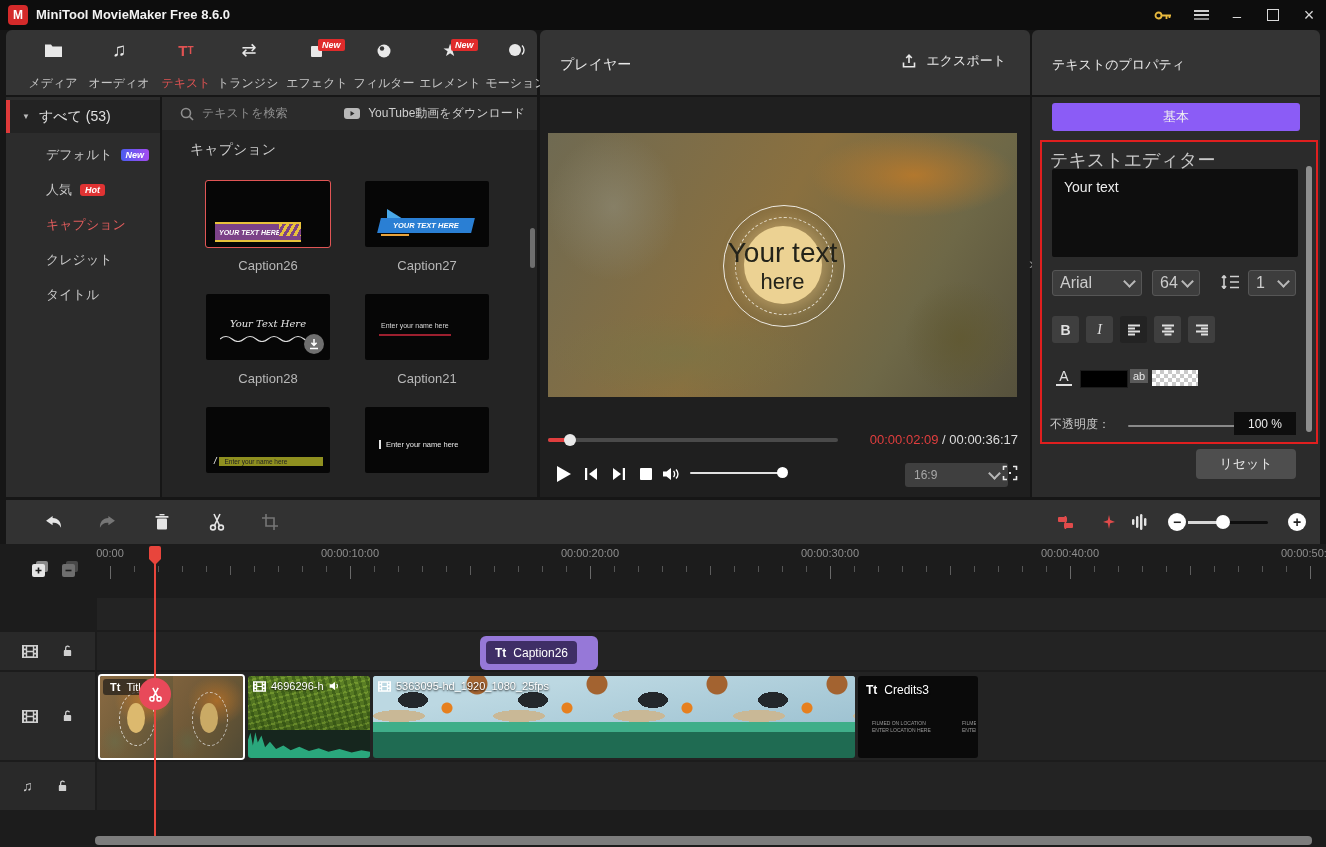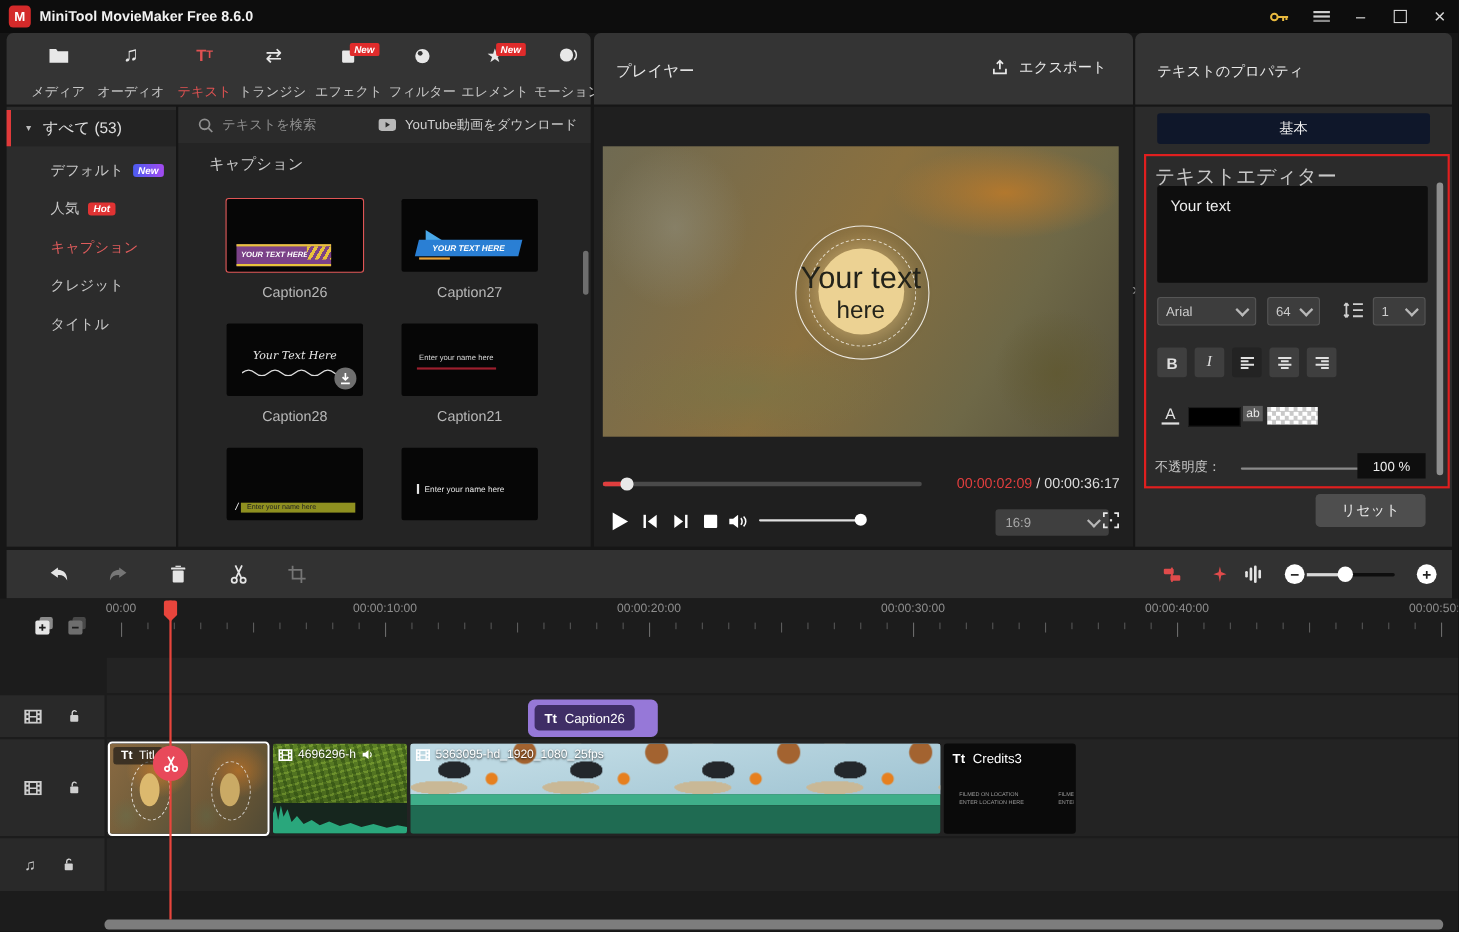--- a/index.html
+++ b/index.html
@@ -88,29 +88,29 @@
   .playtri{width:0;height:0;border-left:14px solid #fff;border-top:8px solid transparent;border-bottom:8px solid transparent}
   .stopsq{width:12px;height:12px;background:#fff;border-radius:1px}
   .volslider{position:absolute;left:150px;top:375px;width:95px;height:2px;background:#e0e0e0;border-radius:1px}
   .volthumb{position:absolute;left:87px;top:-5px;width:11px;height:11px;background:#fff;border-radius:50%}
   .ratiosel{position:absolute;left:365px;top:366px;width:85px;height:24px;background:#3f3f3f;border-radius:3px;
       display:flex;align-items:center;justify-content:space-between;padding:0 9px;color:#a8a8a8;font-size:12px}
   .chev{width:7px;height:7px;border-right:2px solid #b8b8b8;border-bottom:2px solid #b8b8b8;transform:rotate(45deg);margin-top:-4px}
   #collapse{position:absolute;left:1029px;top:255px;color:#8a8a8a;font-size:16px}
   
   #props{position:absolute;left:1032px;top:97px;width:288px;height:400px;background:#2b2b2b}
-  .tabbtn{position:absolute;left:20px;top:6px;width:248px;height:28px;background:#0f172a;border-radius:3px;
+  .tabbtn{position:absolute;left:20px;top:6px;width:248px;height:28px;background:#8b5cf6;border-radius:3px;
       display:flex;align-items:center;justify-content:center;font-size:13px;color:#f0f0f0}
   #redbox{position:absolute;left:8px;top:43px;width:274px;height:300px;border:2px solid #e01f1f}
   .edlabel{position:absolute;left:8px;top:6px;font-size:18px;color:#c8c8c8}
   .edtext{position:absolute;left:10px;top:27px;width:222px;height:68px;background:#0e0e0e;border:none;color:#ededed;
       font-size:14px;padding:10px 12px;resize:none;outline:none;border-radius:2px;font-family:"Liberation Sans",sans-serif}
   .pscroll{position:absolute;right:4px;top:24px;width:6px;height:266px;background:#8e8e8e;border-radius:3px}
   .select{background:#3d3d3d;border:1px solid #565656;border-radius:3px;height:26px;display:flex;align-items:center;
-      justify-content:space-between;padding:0 7px;color:#cccccc;font-size:12px;box-sizing:border-box}
+      justify-content:space-between;padding:0 7px;color:#cccccc;font-size:16px;box-sizing:border-box}
   .fbtn{position:absolute;top:174px;width:27px;height:27px;background:#3f3f3f;border-radius:3px;color:#e0e0e0;
       display:flex;align-items:center;justify-content:center;font-size:14px}
   .fbtn.pressed{background:#232323}
   .swA{position:absolute;left:14px;top:226px;width:16px;text-align:center;color:#e0e0e0;font-size:14px;border-bottom:2px solid #e0e0e0}
   .swBlack{position:absolute;left:38px;top:228px;width:46px;height:16px;background:#000;border:1px solid #1c1c1c}
   .swAb{position:absolute;left:88px;top:227px;background:#5a5a5a;color:#e6e6e6;font-size:11px;padding:1px 3px}
   .swCheck{position:absolute;left:110px;top:228px;width:46px;height:16px;
       background:repeating-conic-gradient(#ffffff 0 25%,#c9c9c9 0 50%) 0 0/8px 8px}
   .oplabel{position:absolute;left:8px;top:274px;font-size:12px;color:#c8c8c8}
   .optrack{position:absolute;left:86px;top:283px;width:122px;height:2px;background:#8a8a8a;border-radius:1px}

